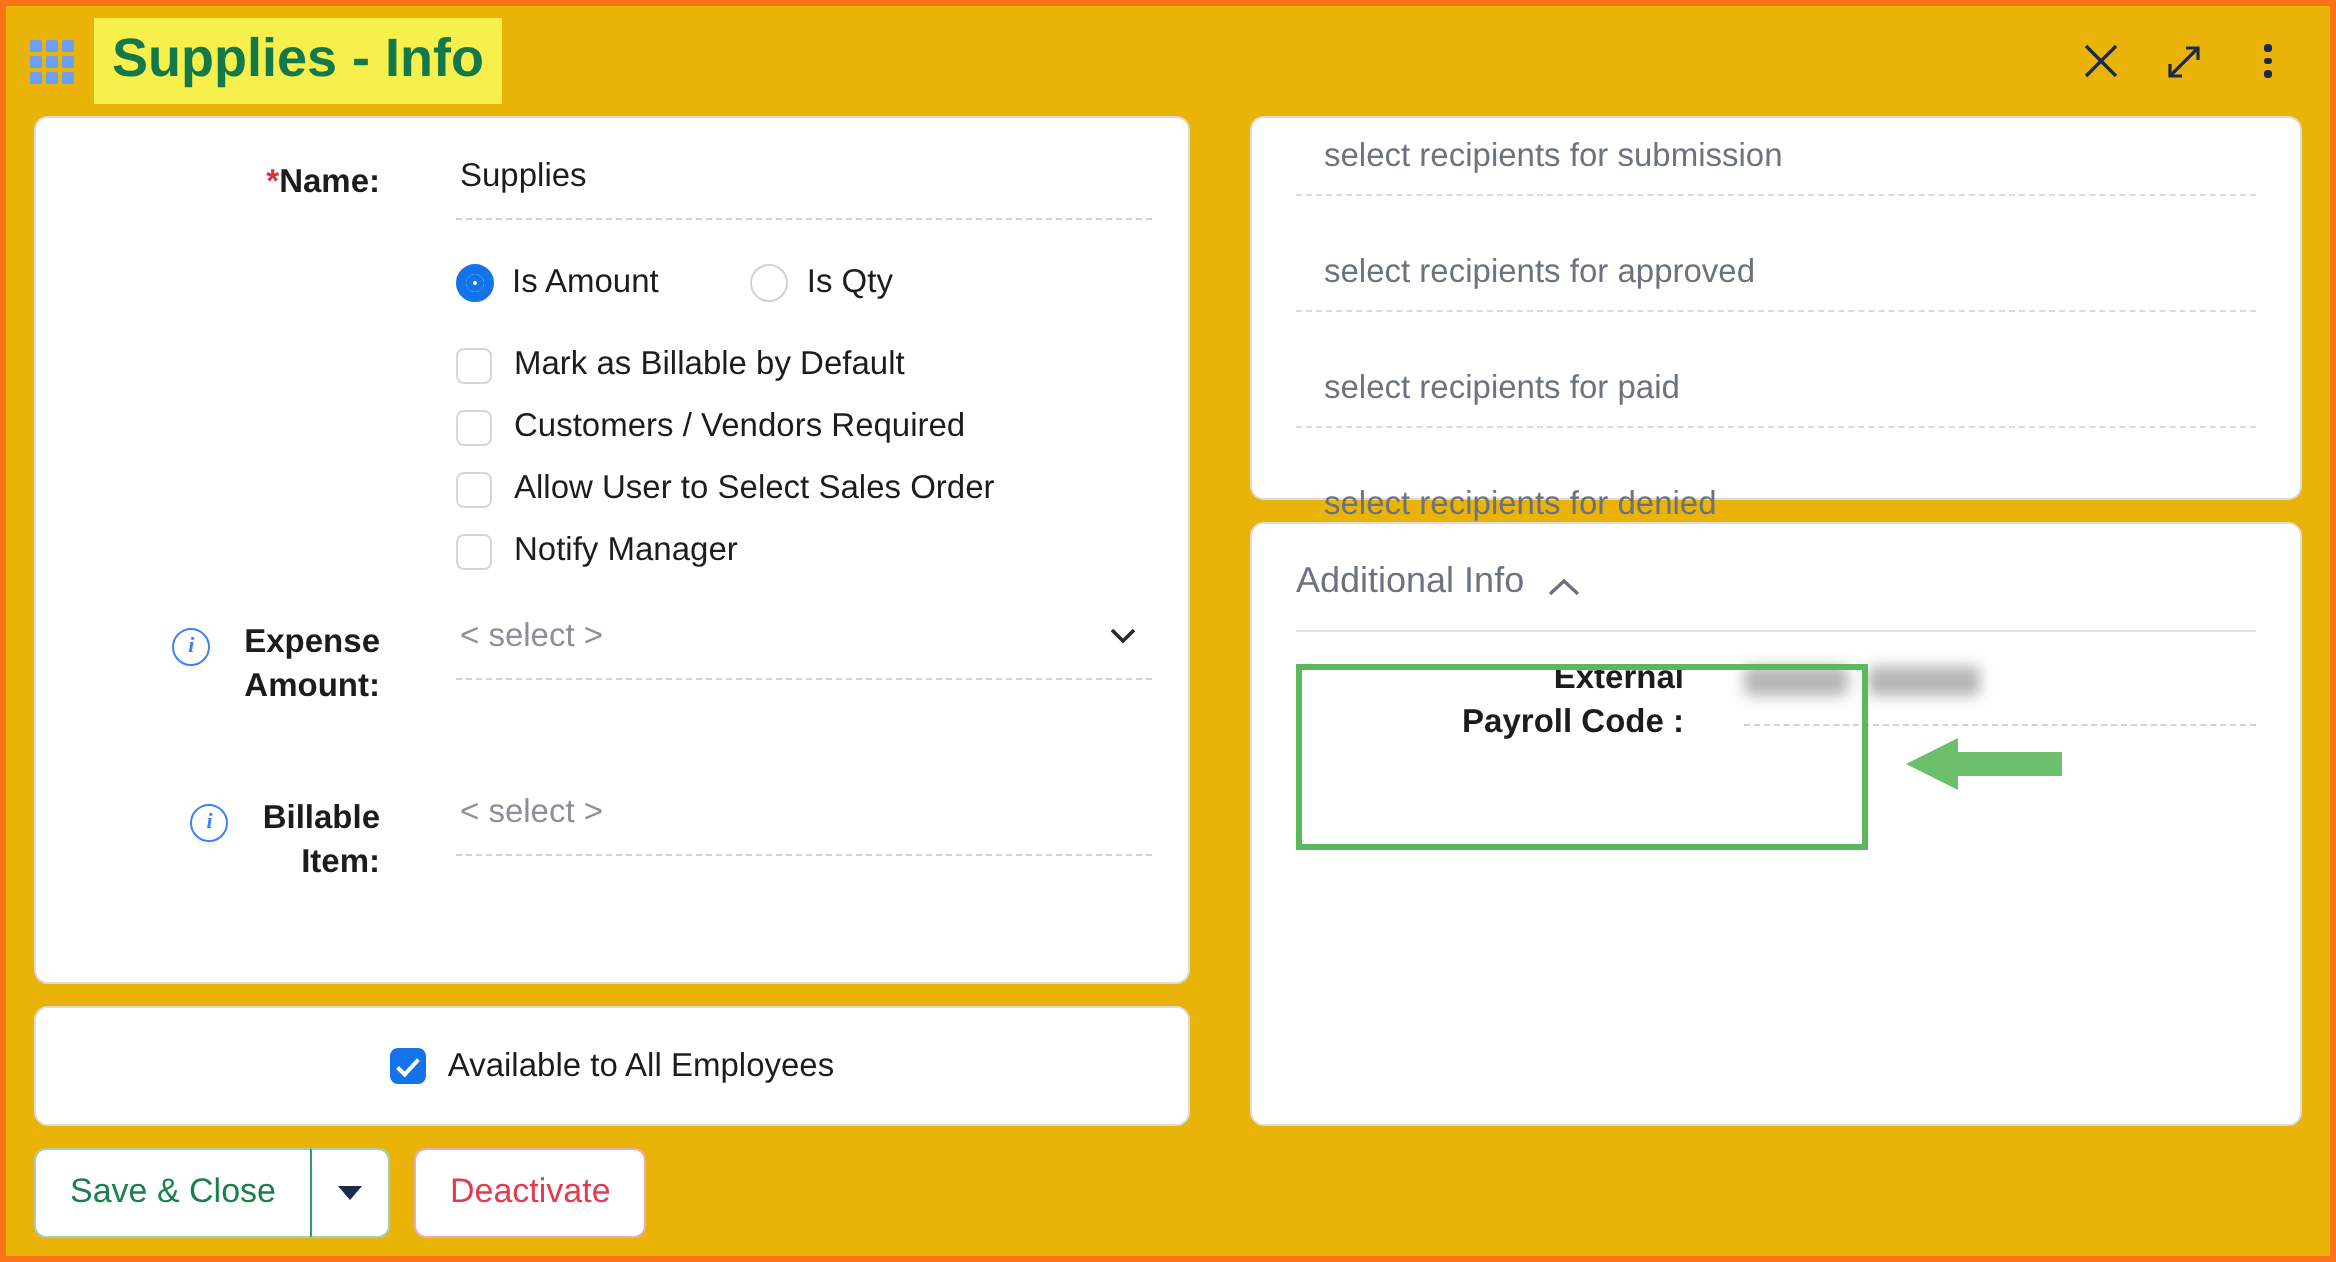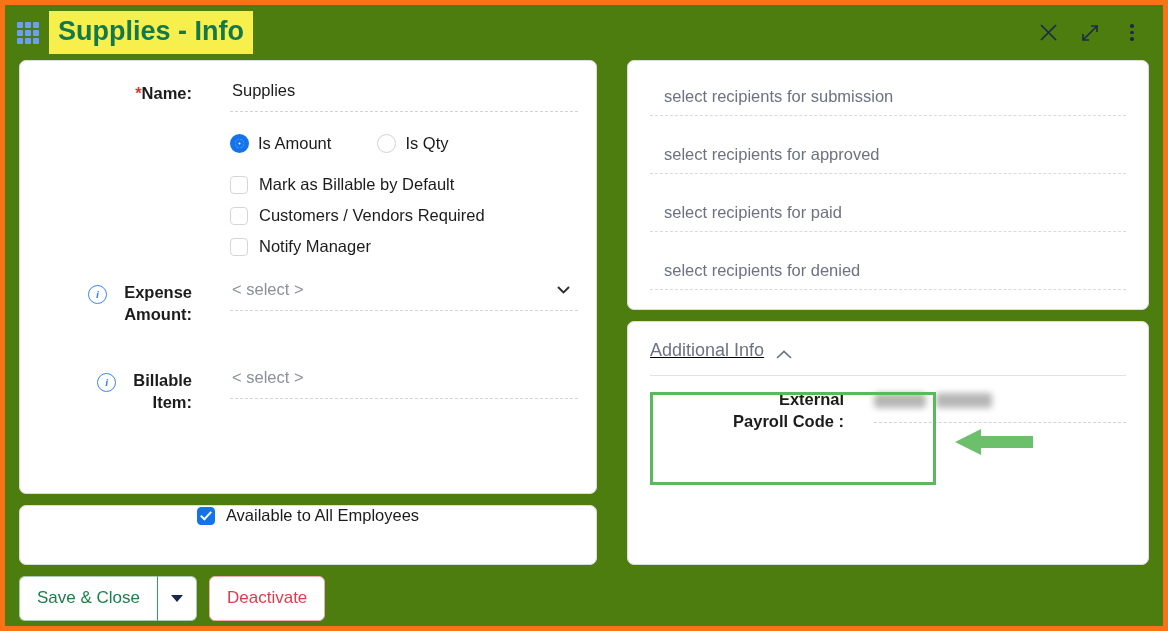--- a/index.html
+++ b/index.html
@@ -8,22 +8,22 @@
   }
   body {
     width: 1168px; height: 631px;
     font-family: "Liberation Sans", sans-serif;
     overflow: hidden;
   }
   .window {
     position: relative;
     width: 1168px; height: 631px;
     box-sizing: border-box;
-    border: 5px solid #f97316;
-    background: #4d7c0f;
+    border: 3px solid #f97316;
+    background: #eab308;
   }
   
   .header {
     position: relative;
     height: 55px;
     display: flex;
     align-items: center;
     padding: 0 14px 0 12px;
     box-sizing: border-box;
   }
@@ -73,22 +73,22 @@
   }
   .col-left { width: 578px; display: flex; flex-direction: column; gap: 11px; flex: 0 0 auto; }
   .col-right { flex: 1 1 auto; display: flex; flex-direction: column; gap: 11px; }
   .card {
     background: #ffffff;
     border: 1px solid #dcdcdc;
     border-radius: 7px;
     box-sizing: border-box;
   }
   .card-main { height: 434px; padding: 18px 18px 0 0; }
-  .card-avail { height: 60px; display: flex; align-items: flex-start; justify-content: center; }
-  .card-recipients { height: 250px; padding: 20px 22px 0 22px; }
+  .card-avail { height: 60px; display: flex; align-items: center; justify-content: center; }
+  .card-recipients { height: 192px; padding: 4px 22px 0 22px; }
   .card-additional { flex: 1 1 auto; padding: 18px 22px 0 22px; }
 
   
   .form-row { display: flex; align-items: flex-start; }
   .lbl {
     width: 172px;
     flex: 0 0 auto;
     text-align: right;
     font-size: 16.5px;
     font-weight: bold;
@@ -173,21 +173,21 @@
   
   .recip-row {
     border-bottom: 1px dashed #dadada;
     padding: 6px 0 9px 14px;
     margin-bottom: 23px;
   }
   .recip-row:last-child { margin-bottom: 0; }
   .recip-text { font-size: 16.5px; color: #6b7280; }
 
   
-  .addl-head { display: flex; align-items: center; gap: 12px; padding-bottom: 14px; text-decoration: underline; }
+  .addl-head { display: flex; align-items: center; gap: 12px; padding-bottom: 14px; }
   .addl-title { font-size: 18px; color: #6b7280; }
   .chev-up { width: 16px; height: 10px; color: #6b7280; }
   .addl-divider { border-top: 1px solid #e2e2e2; }
   .payroll-wrap { position: relative; padding-top: 6px; padding-left: 28px; }
   .payroll-row { display: flex; align-items: flex-start; }
   .payroll-lbl {
     width: 166px; flex: 0 0 auto; text-align: right;
     font-size: 16.5px; font-weight: bold; color: #1c1c1c; line-height: 1.35;
     padding-top: 6px;
   }
@@ -334,20 +334,24 @@
             <span class="opt-label">Is Qty</span>
           </div>
 
           <div class="check-row" style="margin-top:22px">
             <span class="checkbox"></span>
             <span class="opt-label">Mark as Billable by Default</span>
           </div>
           <div class="check-row">
             <span class="checkbox"></span>
             <span class="opt-label">Customers / Vendors Required</span>
+          </div>
+          <div class="check-row">
+            <span class="checkbox"></span>
+            <span class="opt-label">Allow User to Select Sales Order</span>
           </div>
           <div class="check-row">
             <span class="checkbox"></span>
             <span class="opt-label">Notify Manager</span>
           </div>
         </div>
 
         <div class="form-row" style="margin-top:22px">
           <div class="lbl lbl-with-icon">
             <span class="info-icon">i</span>

